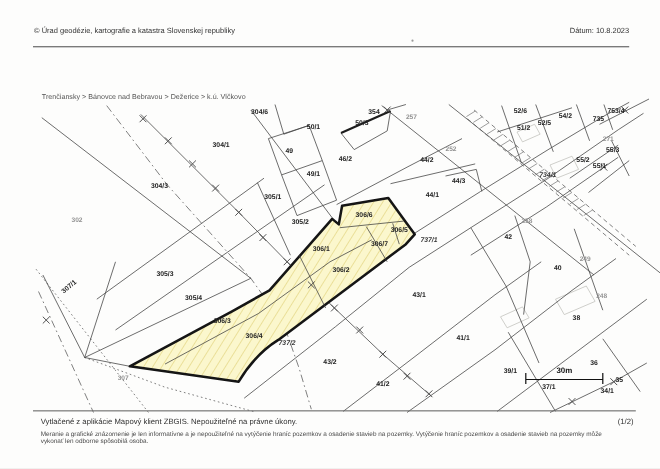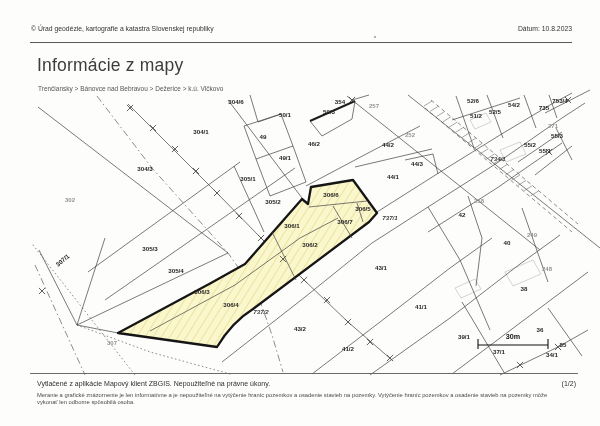--- a/index.html
+++ b/index.html
@@ -211,20 +211,19 @@
         <text x="479" y="203" class="lbl g">258</text>
         <text x="532" y="237" class="lbl g">249</text>
         <text x="547" y="271" class="lbl g">248</text>
       </g>
   </svg>
 
   <div id="hdr-copy">© Úrad geodézie, kartografie a katastra Slovenskej republiky</div>
   <div id="hdr-date">Dátum: 10.8.2023</div>
   <div id="hdr-rule"></div>
   <div id="scan-dot"></div>
-  <div id="title">Informácie z mapy</div>
   <div id="crumb">Trenčiansky &gt; Bánovce nad Bebravou &gt; Dežerice &gt; k.ú. Vlčkovo</div>
 
   <div id="ftr-rule"></div>
   <div id="ftr-main">Vytlačené z aplikácie Mapový klient ZBGIS. Nepoužiteľné na právne úkony.</div>
   <div id="ftr-page">(1/2)</div>
   <div id="ftr-fine">Meranie a grafické znázornenie je len informatívne a je nepoužiteľné na vytýčenie hraníc pozemkov a osadenie stavieb na pozemky. Vytýčenie hraníc pozemkov a osadenie stavieb na pozemky môže vykonať len odborne spôsobilá osoba.</div>
 </div>
 
 </body></html>

